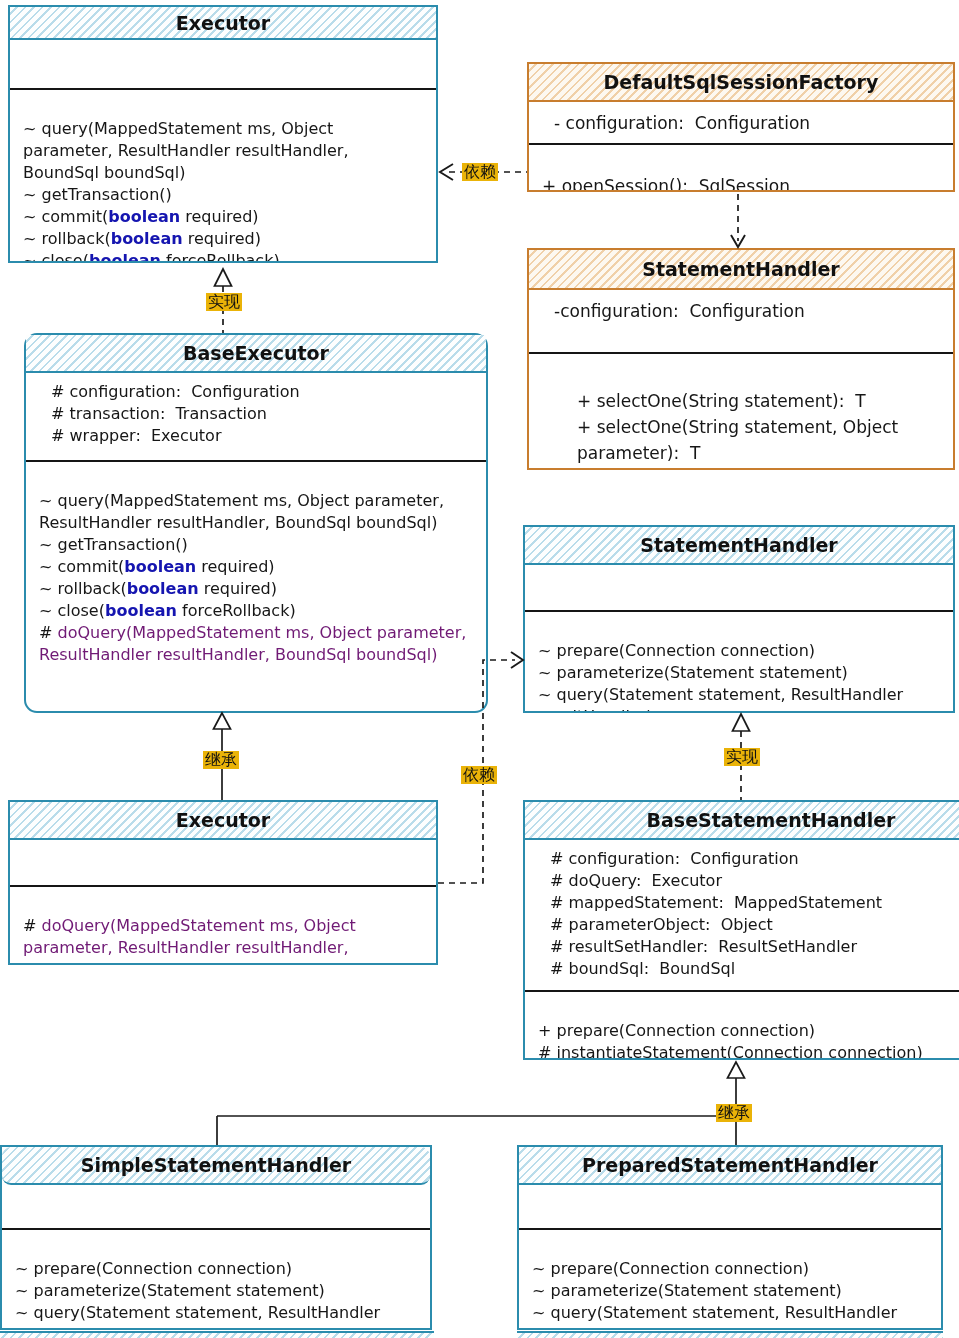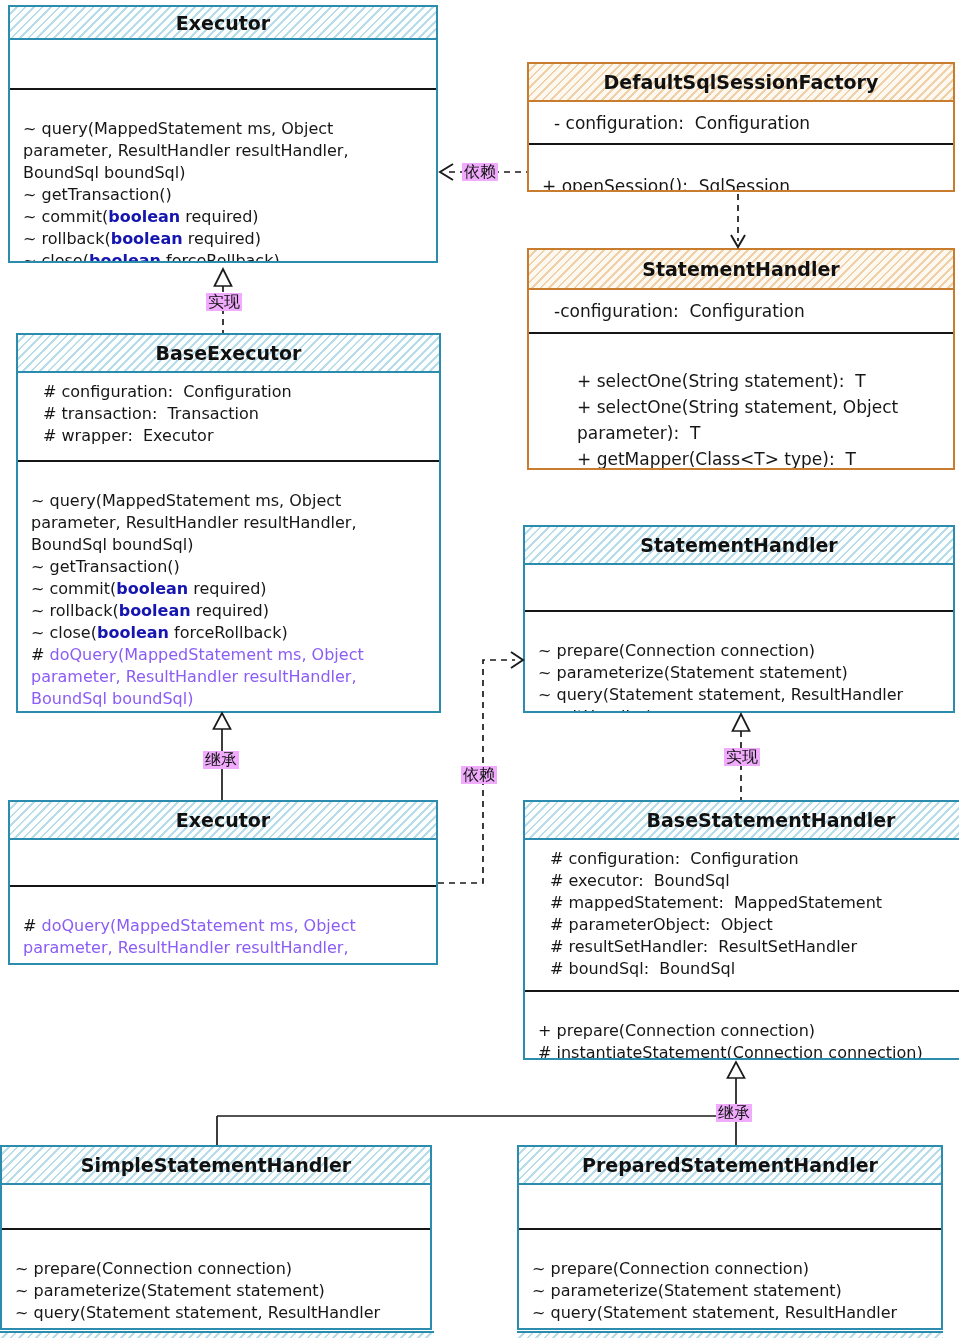--- a/index.html
+++ b/index.html
@@ -19,23 +19,23 @@
   .uml.orange .hdr {
     border-bottom:2px solid #c87d2e;
     background:repeating-linear-gradient(135deg, #fdf8f0 0px, #fdf8f0 4px, #f0d0a8 4px, #f0d0a8 6px);
   }
   .ttl { font-weight:bold; font-size:19px; color:#111; }
   .attrs { border-bottom:2px solid #151515; box-sizing:border-box; flex:0 0 auto; padding:8px 10px 0 25px; }
   .methods { box-sizing:border-box; flex:1 1 auto; padding:8px 10px 0 13px; overflow:hidden;margin-top:20px; }
   .uml.blue .line   { font-size:16px; line-height:22px; white-space:pre-wrap; }
   .uml.orange .line { font-size:17px; line-height:26px; white-space:pre-wrap; }
   .line .k { color:#1515b0; font-weight:bold; }
-  .line .m { color:#8b5cf6; }
+  .line .m { color:#701a75; }
   .lbl {
-    position:absolute; font-size:16px; color:#111; background:#f0abfc;
+    position:absolute; font-size:16px; color:#111; background:#eab308;
     padding:0 2px; line-height:18px; z-index:5;
   }
   .sliver {
     position:absolute; height:7px; border-top:2px solid #2b8cad; box-sizing:border-box;
     background:repeating-linear-gradient(135deg, #fdfefe 0px, #fdfefe 4px, #b9dcea 4px, #b9dcea 6px);
   }
   svg.conn { position:absolute; left:0; top:0; z-index:4; pointer-events:none; }
 </style>
 </head>
 <body>
@@ -98,31 +98,31 @@
       </div>
     <div class="methods">
         <div class="line"><span>+ openSession():  SqlSession</span></div>
       </div>
   </div>
 
   <div class="uml orange" style="left:527px;top:248px;width:428px;height:222px;">
     <div class="hdr" style="height:40px;">
       <span class="ttl">StatementHandler</span>
     </div>
-    <div class="attrs" style="height:44px;">
+    <div class="attrs" style="height:64px;">
         <div class="line"><span>-configuration:  Configuration</span></div>
       </div>
     <div class="methods" style="padding-top:14px;padding-left:48px;">
         <div class="line"><span>+ selectOne(String statement):  T</span></div>
         <div class="line"><span>+ selectOne(String statement, Object parameter):  T</span></div>
         <div class="line"><span>+ getMapper(Class&lt;T&gt; type):  T</span></div>
       </div>
   </div>
 
-  <div class="uml blue" style="left:16px;top:333px;width:425px;height:380px;">
+  <div class="uml blue" style="left:24px;top:333px;width:464px;height:380px;border-radius:13px;">
     <div class="hdr" style="height:38px;">
       <span class="ttl">BaseExecutor</span>
     </div>
     <div class="attrs" style="height:89px;">
         <div class="line"><span># configuration:  Configuration</span></div>
         <div class="line"><span># transaction:  Transaction</span></div>
         <div class="line"><span># wrapper:  Executor</span></div>
       </div>
     <div class="methods">
         <div class="line"><span>~ query(MappedStatement ms, Object parameter, ResultHandler resultHandler, BoundSql boundSql)</span></div>
@@ -155,34 +155,34 @@
         <div class="line"><span># </span><span class="m">doQuery(MappedStatement ms, Object parameter, ResultHandler resultHandler, BoundSql boundSql)</span></div>
       </div>
   </div>
 
   <div class="uml blue" style="left:523px;top:800px;width:496px;height:260px;">
     <div class="hdr" style="height:38px;">
       <span class="ttl">BaseStatementHandler</span>
     </div>
     <div class="attrs" style="height:152px;">
         <div class="line"><span># configuration:  Configuration</span></div>
-        <div class="line"><span># executor:  BoundSql</span></div>
+        <div class="line"><span># doQuery:  Executor</span></div>
         <div class="line"><span># mappedStatement:  MappedStatement</span></div>
         <div class="line"><span># parameterObject:  Object</span></div>
         <div class="line"><span># resultSetHandler:  ResultSetHandler</span></div>
         <div class="line"><span># boundSql:  BoundSql</span></div>
       </div>
     <div class="methods">
         <div class="line"><span>+ prepare(Connection connection)</span></div>
         <div class="line"><span># instantiateStatement(Connection connection)</span></div>
       </div>
   </div>
 
   <div class="uml blue" style="left:0px;top:1145px;width:432px;height:185px;">
-    <div class="hdr" style="height:38px;">
+    <div class="hdr" style="height:38px;border-radius:9px;">
       <span class="ttl">SimpleStatementHandler</span>
     </div>
     <div class="attrs" style="height:45px;"></div>
     <div class="methods">
         <div class="line"><span>~ prepare(Connection connection)</span></div>
         <div class="line"><span>~ parameterize(Statement statement)</span></div>
         <div class="line"><span>~ query(Statement statement, ResultHandler resultHandler)</span></div>
       </div>
   </div>
 

